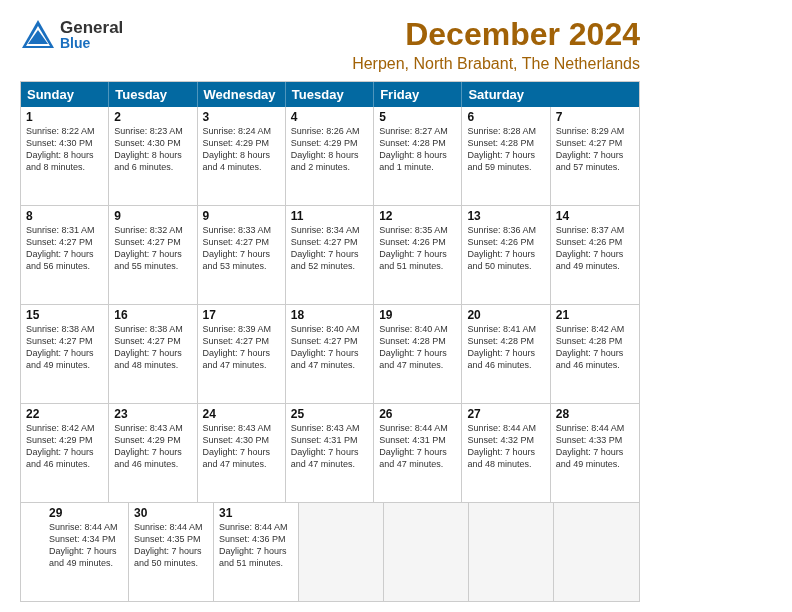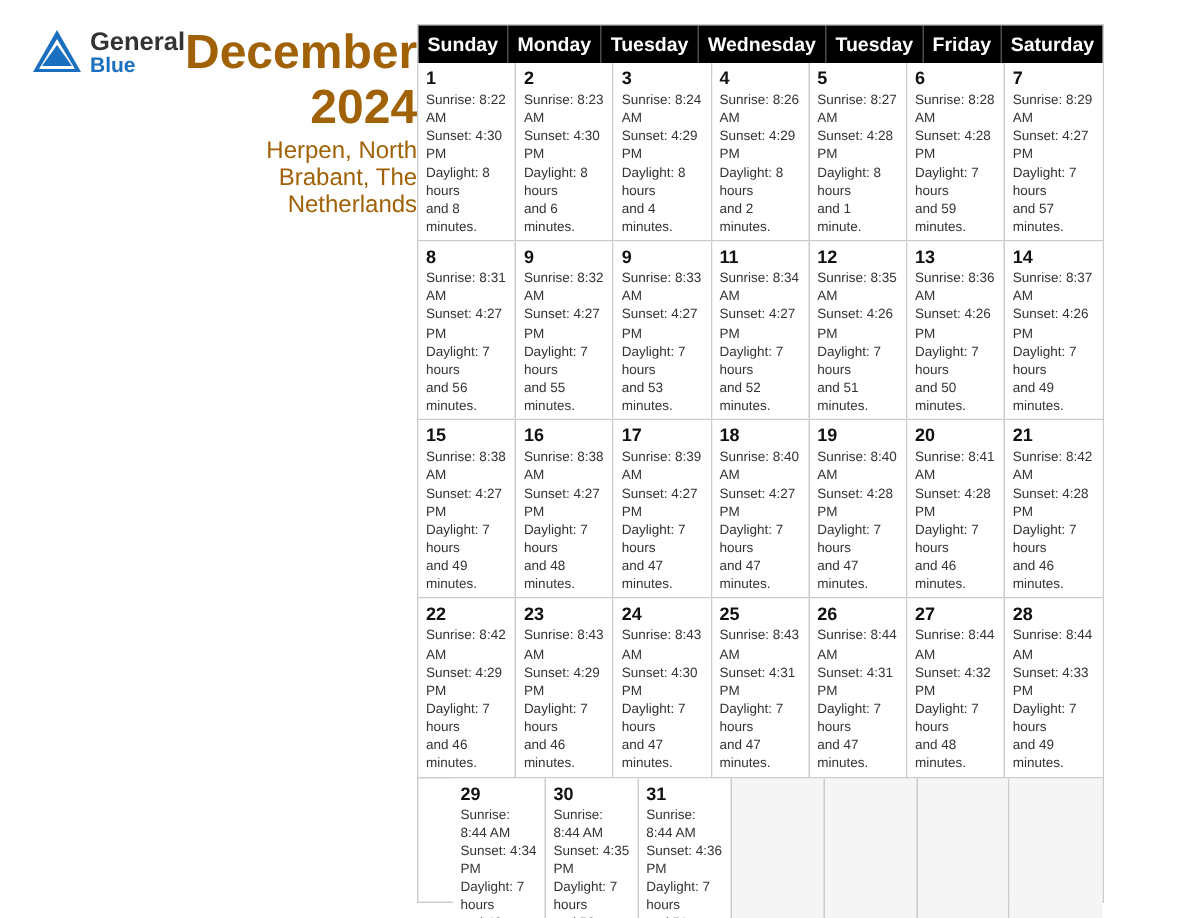--- a/index.html
+++ b/index.html
@@ -8,21 +8,21 @@
       background: #fff;
       width: 792px;
       height: 612px;
       overflow: hidden;
     }
     .page {
       width: 660px;
       height: 612px;
       padding: 16px 20px 10px 20px;
       display: flex;
-      flex-direction: row;
+      flex-direction: column;
     }
     .header {
       display: flex;
       justify-content: space-between;
       align-items: flex-start;
       margin-bottom: 8px;
     }
     .logo-general { color: #333; font-size: 17px; font-weight: bold; }
     .logo-blue { color: #1a6fbf; font-size: 14px; font-weight: bold; }
     .title-area {
@@ -40,21 +40,21 @@
     }
     .calendar {
       flex: 1;
       display: flex;
       flex-direction: column;
       border: 1px solid #ccc;
     }
     .cal-header {
       display: grid;
       grid-template-columns: repeat(7, 1fr);
-      background: #000000;
+      background: #0369a1;
     }
     .cal-header-cell {
       color: #fff;
       font-weight: bold;
       font-size: 13px;
       padding: 5px 6px;
       text-align: left;
       border-right: 1px solid rgba(255,255,255,0.3);
     }
     .cal-header-cell:last-child { border-right: none; }
@@ -124,21 +124,20 @@
     </div>
     <div class="title-area">
       <div class="main-title">December 2024</div>
       <div class="subtitle">Herpen, North Brabant, The Netherlands</div>
     </div>
   </div>
 
   <div class="calendar">
     <div class="cal-header" id="cal-header">
         <div class="cal-header-cell">Sunday</div>
-        <div class="cal-header-cell">Monday</div>
         <div class="cal-header-cell">Tuesday</div>
         <div class="cal-header-cell">Wednesday</div>
         <div class="cal-header-cell">Tuesday</div>
         <div class="cal-header-cell">Friday</div>
         <div class="cal-header-cell">Saturday</div>
       </div>
     <div class="cal-body" id="cal-body">
         <div class="cal-row">
           <div class="cal-cell">
             <span class="day-num">1</span>

